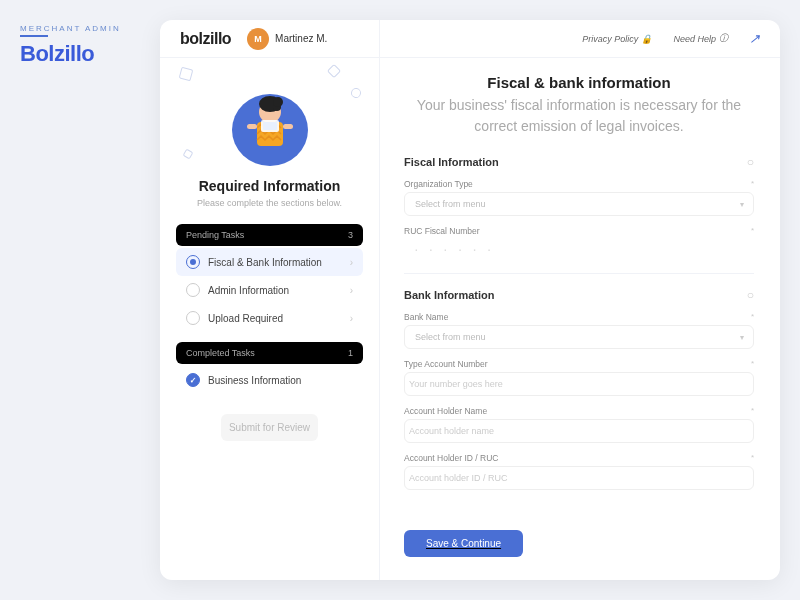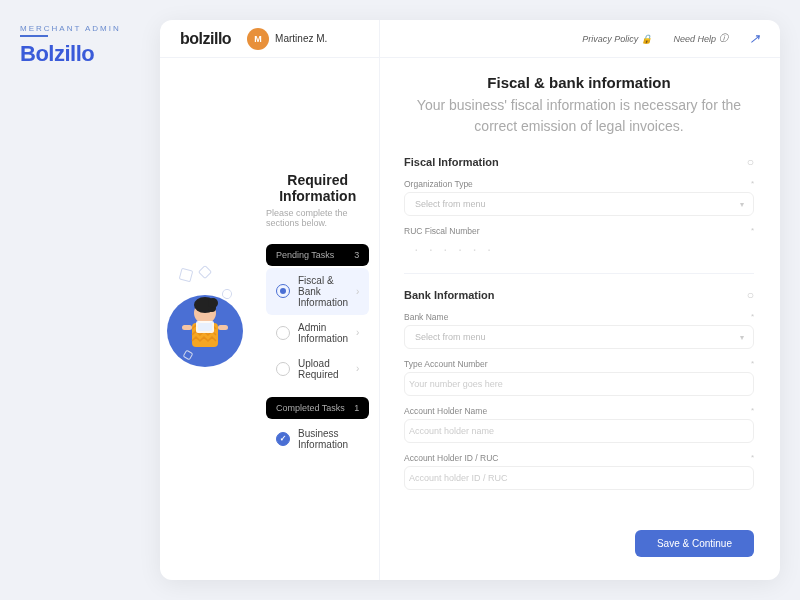--- a/index.html
+++ b/index.html
@@ -115,20 +115,21 @@
       cursor: pointer;
     }
 
     
     .left-panel {
       width: 220px;
       min-width: 220px;
       border-right: 1px solid #f0f2f7;
       padding-top: 38px;
       display: flex;
+      flex-direction: column;
       align-items: center;
       overflow-y: auto;
     }
 
     .illustration-area {
       width: 100%;
       display: flex;
       justify-content: center;
       align-items: center;
       padding: 20px 0 10px 0;
@@ -148,21 +149,21 @@
     }
 
     .required-info-title {
       text-align: center;
       font-size: 14px;
       font-weight: 600;
       color: #222;
       margin-bottom: 4px;
     }
     .required-info-subtitle {
-      text-align: left;
+      text-align: center;
       font-size: 9px;
       color: #aaa;
       margin-bottom: 16px;
     }
 
     .task-section {
       margin-bottom: 10px;
     }
     .task-section-header {
       display: flex;
@@ -349,22 +350,23 @@
     }
 
     .divider {
       height: 1px;
       background: #f0f2f7;
       margin: 14px 0;
     }
 
     .save-btn-area {
       display: flex;
-      justify-content: flex-end;
+      justify-content: flex-start;
       padding: 10px 24px 16px;
+      text-decoration: underline;
     }
     .save-btn {
       background: #4a6fd4;
       color: #fff;
       border: none;
       border-radius: 6px;
       padding: 8px 22px;
       font-size: 10px;
       font-weight: 500;
       cursor: pointer;

